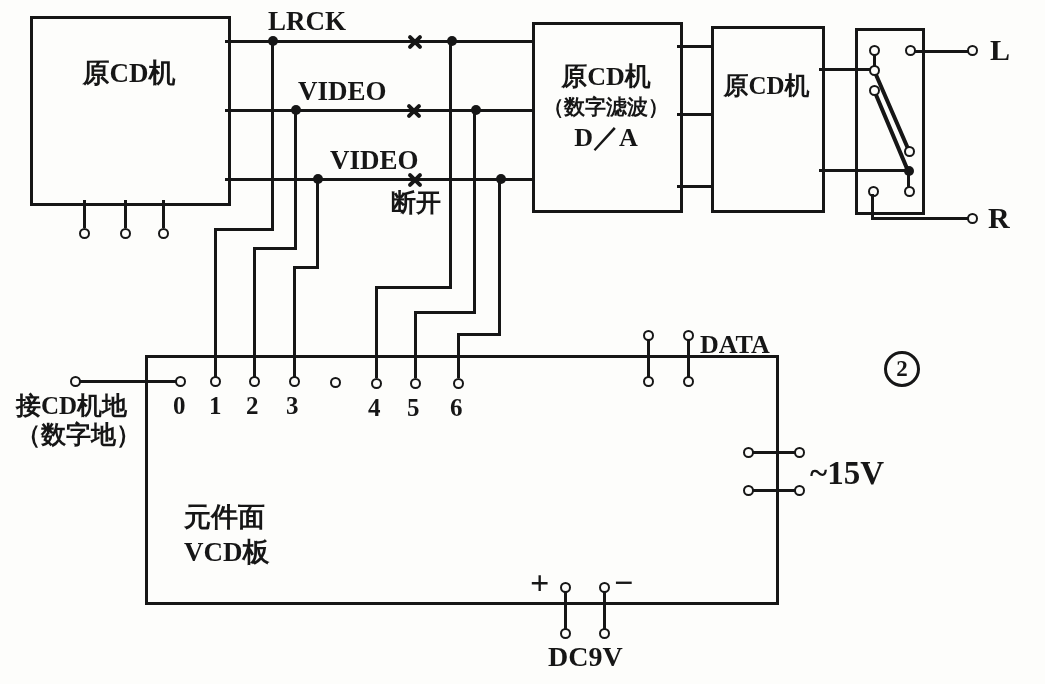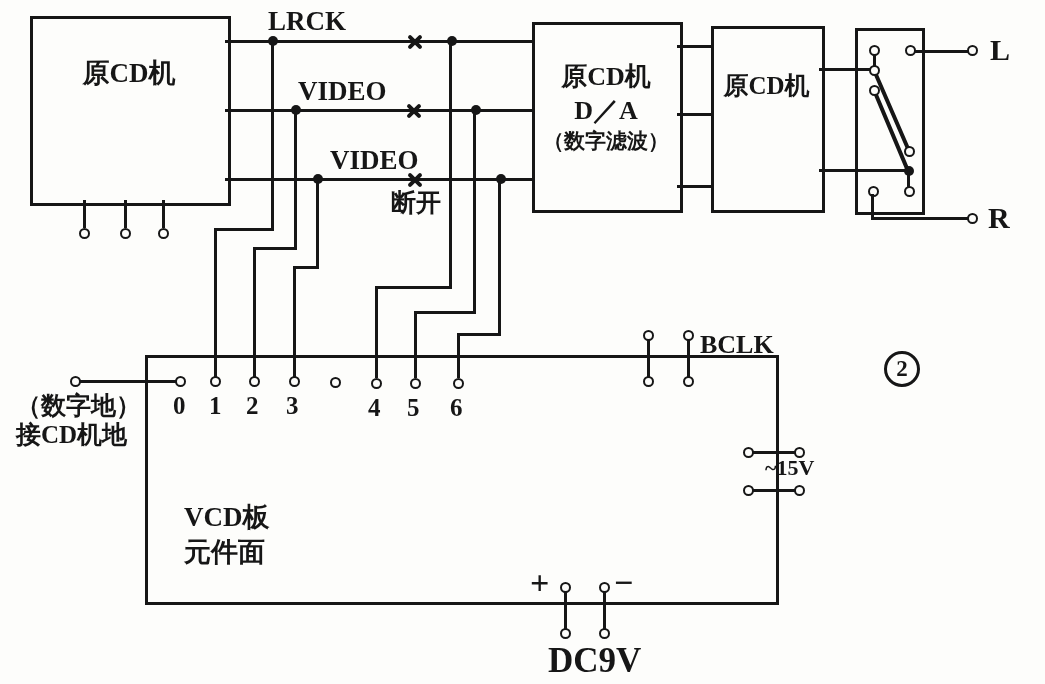--- a/index.html
+++ b/index.html
@@ -34,35 +34,35 @@
 <div id="stage">
 
   <div class="box" style="left:30px;top:16px;width:195px;height:184px;"></div>
   <div class="blabel" style="left:30px;top:56px;width:198px;font-size:27px;">
     <div>原CD机</div>
   </div>
 
   <div class="box" style="left:532px;top:22px;width:145px;height:185px;"></div>
   <div class="blabel" style="left:532px;top:60px;width:148px;font-size:26px;">
     <div>原CD机</div>
+    <div style="font-size:21px;">（数字滤波）</div>
     <div>D／A</div>
-    <div style="font-size:21px;">（数字滤波）</div>
   </div>
 
   <div class="box" style="left:711px;top:26px;width:108px;height:181px;"></div>
   <div class="blabel" style="left:711px;top:70px;width:111px;font-size:25px;">
     <div>原CD机</div>
   </div>
 
   <div class="box" style="left:855px;top:28px;width:64px;height:181px;"></div>
 
   <div class="box" style="left:145px;top:355px;width:628px;height:244px;"></div>
   <div class="blabel" style="left:184px;top:500px;width:130px;font-size:27px;text-align:left;">
+    <div>元件面</div>
     <div>VCD板</div>
-    <div>元件面</div>
   </div>
 
   <div class="wh" style="left:225px;top:40px;width:307px;"></div>
   <div class="wh" style="left:225px;top:109px;width:307px;"></div>
   <div class="wh" style="left:225px;top:178px;width:307px;"></div>
 
   <div class="lbl" style="left:268px;top:6px;font-size:27px;">LRCK</div>
   <div class="lbl" style="left:298px;top:76px;font-size:27px;">VIDEO</div>
   <div class="lbl" style="left:330px;top:145px;font-size:27px;">VIDEO</div>
 
@@ -142,22 +142,22 @@
   <div class="wh" style="left:414px;top:311px;width:62px;"></div>
   <div class="wv" style="left:414px;top:311px;height:67px;"></div>
 
   <div class="wv" style="left:498px;top:180px;height:156px;"></div>
   <div class="wh" style="left:457px;top:333px;width:44px;"></div>
   <div class="wv" style="left:457px;top:333px;height:45px;"></div>
 
   <div class="term" style="left:70px;top:376px;"></div>
   <div class="wh" style="left:79px;top:380px;width:99px;"></div>
   <div class="lbl" style="left:16px;top:392px;font-size:25px;">
+    <div>接CD机地</div>
     <div>（数字地）</div>
-    <div>接CD机地</div>
   </div>
 
   <div class="term" style="left:175px;top:376px;"></div>
   <div class="term" style="left:210px;top:376px;"></div>
   <div class="term" style="left:249px;top:376px;"></div>
   <div class="term" style="left:289px;top:376px;"></div>
   <div class="term" style="left:330px;top:377px;"></div>
   <div class="term" style="left:371px;top:378px;"></div>
   <div class="term" style="left:410px;top:378px;"></div>
   <div class="term" style="left:453px;top:378px;"></div>
@@ -169,37 +169,37 @@
   <div class="lbl" style="left:368px;top:394px;font-size:25px;">4</div>
   <div class="lbl" style="left:407px;top:394px;font-size:25px;">5</div>
   <div class="lbl" style="left:450px;top:394px;font-size:25px;">6</div>
 
   <div class="wv" style="left:647px;top:338px;height:42px;"></div>
   <div class="wv" style="left:687px;top:338px;height:42px;"></div>
   <div class="term" style="left:643px;top:330px;"></div>
   <div class="term" style="left:683px;top:330px;"></div>
   <div class="term" style="left:643px;top:376px;"></div>
   <div class="term" style="left:683px;top:376px;"></div>
-  <div class="lbl" style="left:700px;top:330px;font-size:26px;">BCLK</div>
+  <div class="lbl" style="left:700px;top:330px;font-size:26px;">DATA</div>
 
   <div class="wh" style="left:752px;top:451px;width:44px;"></div>
   <div class="wh" style="left:752px;top:489px;width:44px;"></div>
   <div class="term" style="left:743px;top:447px;"></div>
   <div class="term" style="left:794px;top:447px;"></div>
   <div class="term" style="left:743px;top:485px;"></div>
   <div class="term" style="left:794px;top:485px;"></div>
-  <div class="lbl" style="left:765px;top:455px;font-size:22px;">~15V</div>
+  <div class="lbl" style="left:810px;top:455px;font-size:33px;">~15V</div>
 
   <div class="wv" style="left:564px;top:590px;height:42px;"></div>
   <div class="wv" style="left:603px;top:590px;height:42px;"></div>
   <div class="term" style="left:560px;top:582px;"></div>
   <div class="term" style="left:599px;top:582px;"></div>
   <div class="term" style="left:560px;top:628px;"></div>
   <div class="term" style="left:599px;top:628px;"></div>
   <div class="lbl" style="left:530px;top:563px;font-size:34px;">+</div>
   <div class="lbl" style="left:614px;top:563px;font-size:34px;">−</div>
-  <div class="lbl" style="left:548px;top:641px;font-size:35px;">DC9V</div>
+  <div class="lbl" style="left:548px;top:641px;font-size:28px;">DC9V</div>
 
   <div class="fignum" style="left:884px;top:351px;">
     <span>2</span>
   </div>
 
 </div>
 
 </body></html>

